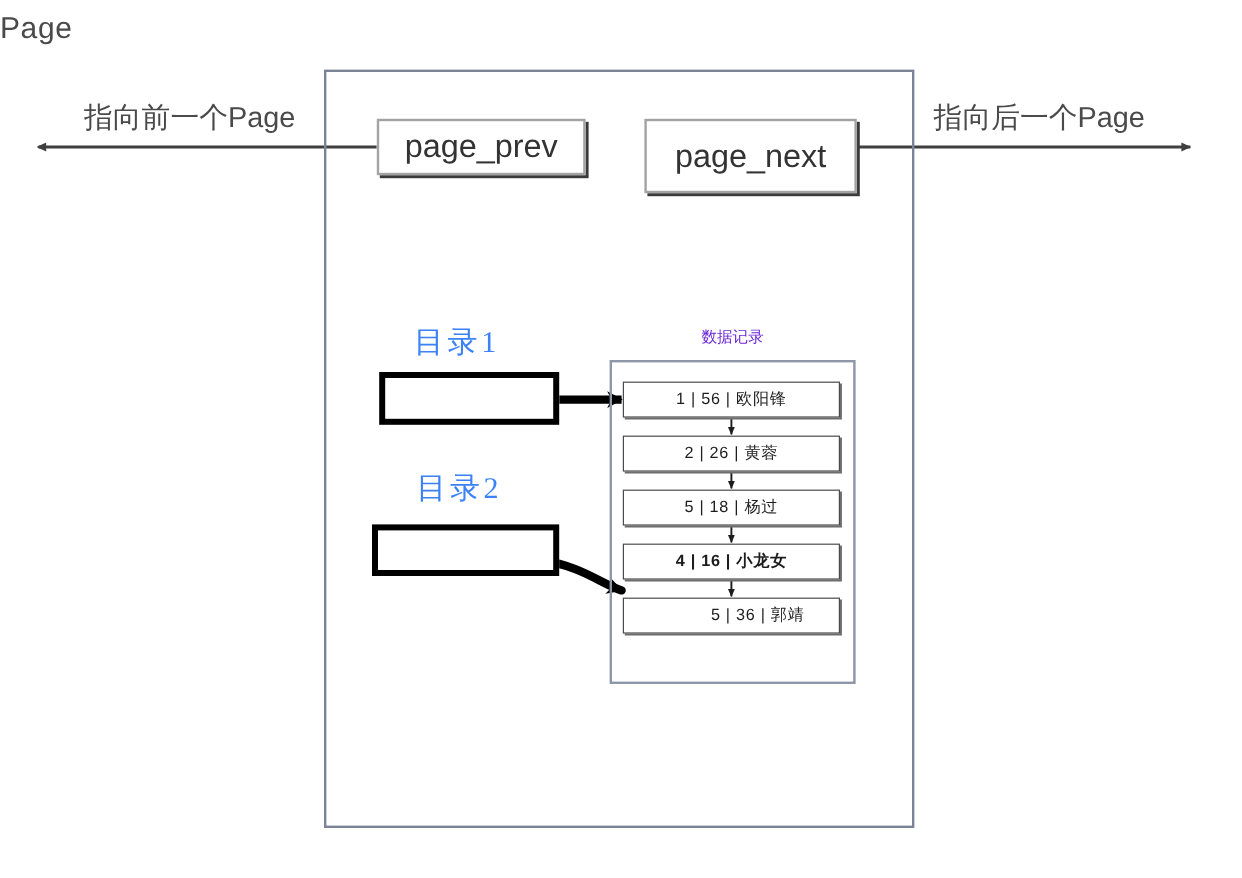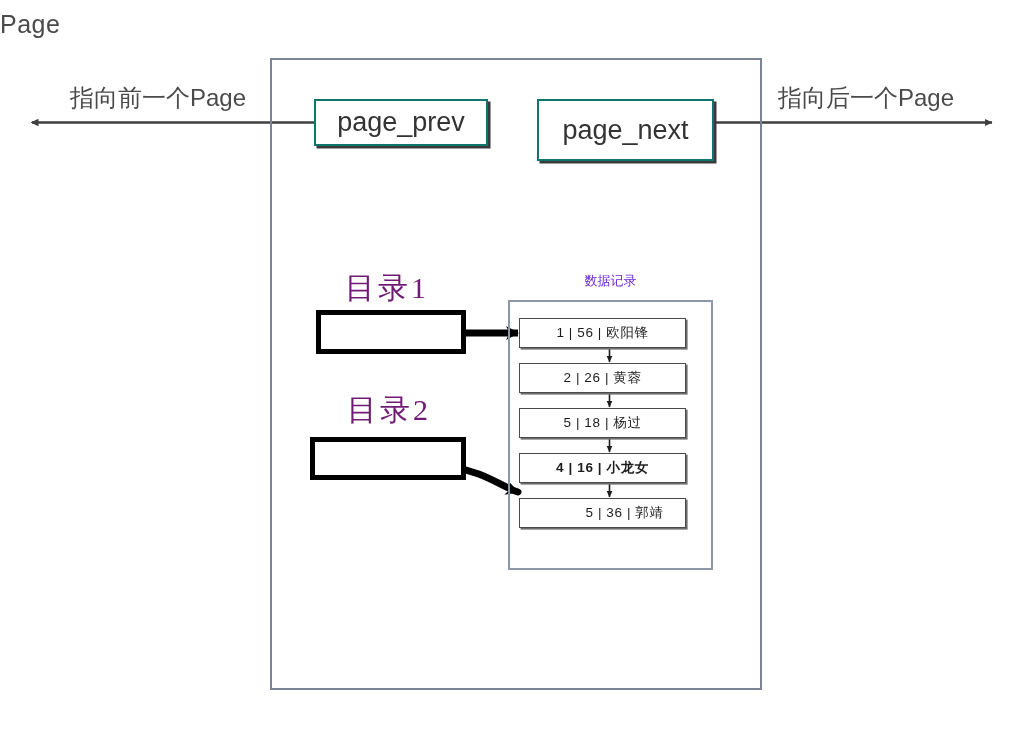--- a/index.html
+++ b/index.html
@@ -49,37 +49,37 @@
     font-size: 24px;
     color: #4a4a4a;
     white-space: nowrap;
     font-weight: 400;
   }
   #label-prev { left: 70px; top: 82px; }
   #label-next { left: 778px; top: 82px; }
 
   
   .ptr-box {
-    border: 2px solid #0f766e;
+    border: 2px solid #a3a3a3;
     box-sizing: border-box;
     background: #ffffff;
     display: flex;
     align-items: center;
     justify-content: center;
     font-size: 27px;
     color: #333333;
     box-shadow: 2.5px 2.5px 0 #3a3a3a;
   }
   #box-prev { left: 314px; top: 99px; width: 174px; height: 47px; }
   #box-next { left: 537px; top: 99px; width: 177px; height: 62px; }
 
   
   .dir-label {
-    font-size: 30px;
-    color: #701a75;
+    font-size: 25px;
+    color: #3b82f6;
     font-family: "Liberation Serif", "DejaVu Serif", serif;
     letter-spacing: 3px;
     white-space: nowrap;
   }
   #dir1-label { left: 345px; top: 268px; }
   #dir2-label { left: 347px; top: 390px; }
 
   
   .dir-box {
     border: 5px solid #000000;
@@ -103,21 +103,21 @@
     top: 300px;
     width: 205px;
     height: 270px;
     border: 2px solid #8d97a8;
     box-sizing: border-box;
     background: transparent;
   }
   .record-row {
     position: absolute;
     left: 519px;
-    width: 167px;
+    width: 181px;
     height: 30px;
     border: 1.6px solid #4b4b4b;
     box-sizing: border-box;
     background: #ffffff;
     display: flex;
     align-items: center;
     justify-content: center;
     font-size: 13.5px;
     color: #1d1d1d;
     box-shadow: 1.6px 1.6px 0 #6e6e6e;

